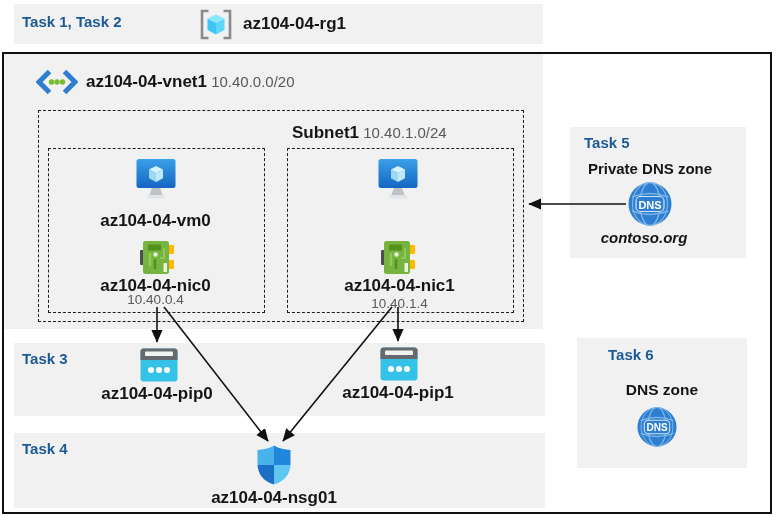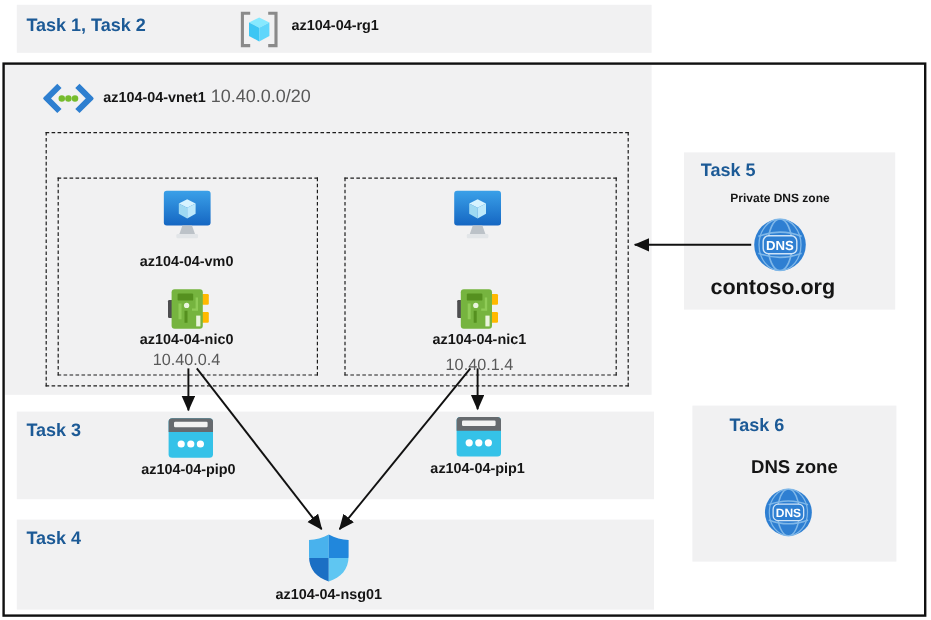--- a/index.html
+++ b/index.html
@@ -4,21 +4,21 @@
 <style>
   html,body{margin:0;padding:0;background:#fff;}
   #canvas{
     position:relative;width:776px;height:517px;overflow:hidden;
     font-family:"Liberation Sans",sans-serif;background:#fff;
     -webkit-font-smoothing:antialiased;
   }
   .abs{position:absolute;}
   .panel{position:absolute;background:#F1F1F2;}
   .task-label{position:absolute;font-size:15px;font-weight:700;color:#1C5A96;white-space:nowrap;}
-  .name{font-weight:700;font-size:12px;color:#151515;white-space:nowrap;}
+  .name{font-weight:700;font-size:17px;color:#151515;white-space:nowrap;}
   .dim{color:#595959;font-weight:400;}
   .centerblock{position:absolute;text-align:center;}
   .dashed{position:absolute;border:1.5px dashed #1d1d1d;}
   .outer-box{position:absolute;border:2px solid #101010;box-sizing:border-box;}
   .ip-text{font-size:13.5px;color:#595959;white-space:nowrap;}
   .subnet-label{position:absolute;font-size:15px;white-space:nowrap;}
   .icon{position:absolute;line-height:0;}
   .overlay{position:absolute;left:0;top:0;z-index:3;pointer-events:none;}
   .conn{stroke:#111;stroke-width:1.6;marker-end:url(#ah);}
   .z4{z-index:4;}
@@ -63,20 +63,24 @@
       <circle cx="15.5" cy="13" r="2.7" fill="#76BC2D"></circle>
       <circle cx="21" cy="13" r="2.7" fill="#76BC2D"></circle>
       <circle cx="26.5" cy="13" r="2.7" fill="#76BC2D"></circle>
     </svg>
   </div>
   <div class="abs z4" style="left:86px;top:72px;font-size:15px;white-space:nowrap;">
     <span class="name">az104-04-vnet1</span>
     <span class="dim" style="font-size:15px;">10.40.0.0/20</span>
   </div>
 
+  <div class="subnet-label z4" style="left:292px;top:123px;">
+    <span class="name">Subnet1</span>
+    <span class="dim">10.40.1.0/24</span>
+  </div>
 
   <div class="icon z4" style="left:136px;top:158px;">
     <svg width="40" height="42" viewBox="0 0 40 42">
       <defs>
         <linearGradient id="vmg" x1="0" y1="0" x2="0" y2="1">
           <stop offset="0" stop-color="#3AA0E8"></stop>
             <stop offset="1" stop-color="#1566C2"></stop>
         </linearGradient>
       </defs>
       <rect x="0.5" y="1" width="39" height="29" rx="2.5" fill="url(#vmg)"></rect>
@@ -173,33 +177,33 @@
         <rect x="0" y="0" width="17" height="20" fill="#49B2ED"></rect>
         <rect x="17" y="0" width="17" height="20" fill="#2187DC"></rect>
         <rect x="0" y="20" width="17" height="20" fill="#1B6FC4"></rect>
         <rect x="17" y="20" width="17" height="20" fill="#5FC6F2"></rect>
       </g>
     </svg>
   </div>
   <div class="centerblock name z4" style="left:199px;width:150px;top:488px;">az104-04-nsg01</div>
 
   <div class="task-label z4" style="left:584px;top:134px;">Task 5</div>
-  <div class="centerblock name z4" style="left:570px;width:160px;top:160px;font-size:10px;">Private DNS zone</div>
+  <div class="centerblock name z4" style="left:570px;width:160px;top:160px;font-size:15px;">Private DNS zone</div>
   <div class="icon z4" style="left:628px;top:182px;">
     <svg width="44" height="44" viewBox="0 0 44 44">
       <circle cx="22" cy="22" r="21.5" fill="#2E7FD2"></circle>
       <ellipse cx="22" cy="22" rx="10" ry="21.5" fill="none" stroke="#7FB7E8" stroke-width="1.4"></ellipse>
       <ellipse cx="22" cy="22" rx="17.5" ry="21.5" fill="none" stroke="#7FB7E8" stroke-width="1.1"></ellipse>
       <path d="M4,15 Q22,8 40,15" fill="none" stroke="#7FB7E8" stroke-width="1.4"></path>
       <path d="M4,29 Q22,36 40,29" fill="none" stroke="#7FB7E8" stroke-width="1.4"></path>
       <rect x="8" y="14.5" width="28" height="15" rx="4.5" fill="#2E7FD2" stroke="#CFE4F7" stroke-width="1.2"></rect>
       <text x="22" y="26.5" text-anchor="middle" font-size="11" font-weight="700" fill="#fff">DNS</text>
     </svg>
   </div>
-  <div class="centerblock name z4" style="left:570px;width:148px;top:229px;font-size:18px;">contoso.org</div>
+  <div class="centerblock name z4" style="left:570px;width:148px;top:229px;font-size:15px;font-style:italic;">contoso.org</div>
 
   <div class="task-label z4" style="left:608px;top:346px;">Task 6</div>
   <div class="centerblock name z4" style="left:577px;width:170px;top:381px;font-size:15.5px;">DNS zone</div>
   <div class="icon z4" style="left:637px;top:407px;">
     <svg width="40" height="40" viewBox="0 0 44 44">
       <circle cx="22" cy="22" r="21.5" fill="#2E7FD2"></circle>
       <ellipse cx="22" cy="22" rx="10" ry="21.5" fill="none" stroke="#7FB7E8" stroke-width="1.4"></ellipse>
       <ellipse cx="22" cy="22" rx="17.5" ry="21.5" fill="none" stroke="#7FB7E8" stroke-width="1.1"></ellipse>
       <path d="M4,15 Q22,8 40,15" fill="none" stroke="#7FB7E8" stroke-width="1.4"></path>
       <path d="M4,29 Q22,36 40,29" fill="none" stroke="#7FB7E8" stroke-width="1.4"></path>

